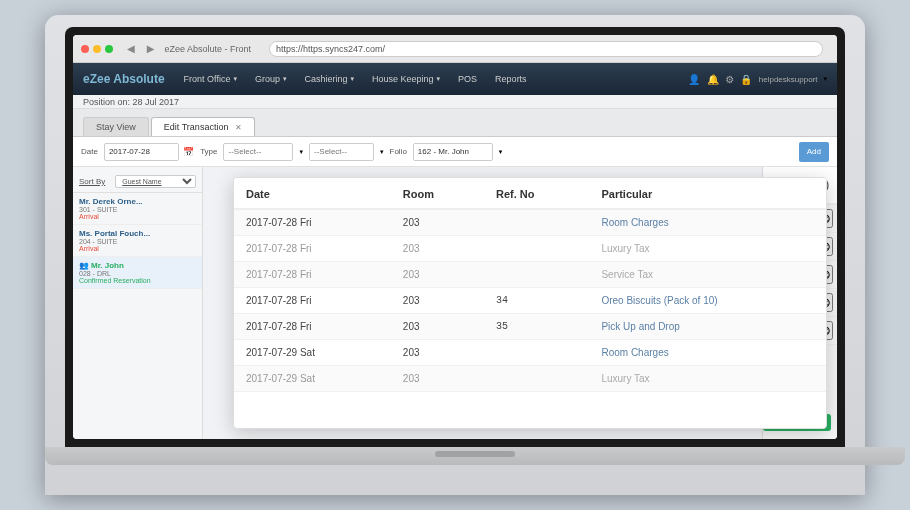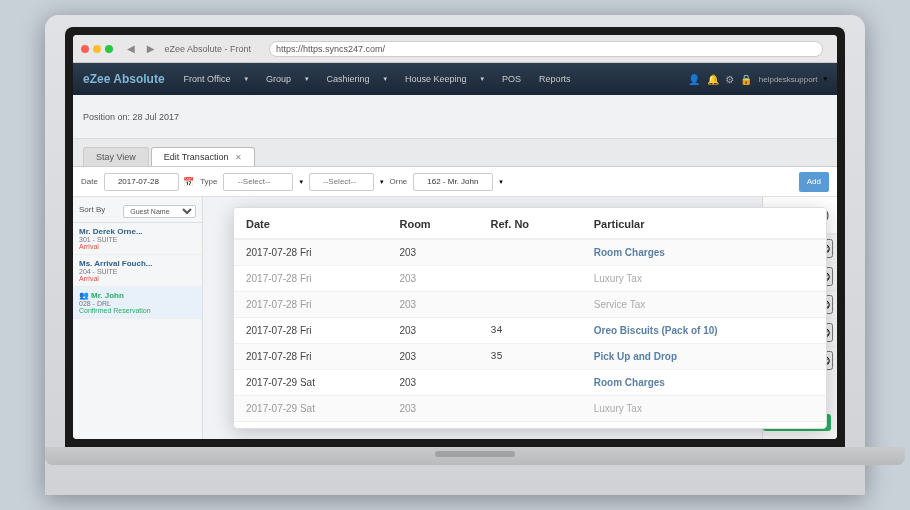--- a/index.html
+++ b/index.html
@@ -129,36 +129,36 @@
       font-weight: bold;
       margin-right: 6px;
     }
     .nav-item {
       color: #ccc;
       font-size: 9px;
       padding: 2px 5px;
       cursor: pointer;
       display: flex;
       align-items: center;
-      gap: 14px;
+      gap: 3px;
       white-space: nowrap;
     }
     .nav-arrow { font-size: 7px; }
     .nav-right {
       margin-left: auto;
       display: flex;
       align-items: center;
       gap: 6px;
     }
     .nav-icon { color: #aaa; font-size: 10px; }
     .help-text { color: #aaa; font-size: 8px; }
 
     
     .sub-nav {
-      height: 44px;
+      height: 14px;
       background: #f0f2f4;
       border-bottom: 1px solid #ddd;
       display: flex;
       align-items: center;
       padding: 0 10px;
       font-size: 9px;
       color: #555;
       flex-shrink: 0;
     }
     .position-text { color: #555; }
@@ -201,21 +201,21 @@
       padding: 0 8px;
       gap: 6px;
       flex-shrink: 0;
     }
     .form-label { font-size: 8px; color: #555; white-space: nowrap; }
     .form-input {
       height: 18px;
       border: 1px solid #ccc;
       border-radius: 2px;
       font-size: 8px;
-      padding: 0 13px;
+      padding: 0 4px;
       color: #333;
       background: #fff;
     }
     .form-input.date { width: 75px; }
     .form-input.type { width: 70px; }
     .form-input.select { width: 65px; }
     .form-input.folio { width: 80px; }
     .calendar-icon { font-size: 9px; color: #888; margin-left: -2px; }
     .add-btn {
       height: 20px;
@@ -256,21 +256,23 @@
       overflow-y: auto;
       flex-shrink: 0;
       padding: 4px 0;
     }
     .sidebar-sort {
       padding: 4px 6px;
       font-size: 8px;
       color: #555;
       border-bottom: 1px solid #e0e0e0;
       display: flex;
-      gap: 18px;
+      align-items: center;
+      gap: 10px;
+      text-decoration: underline;
     }
     .sort-select {
       font-size: 7px;
       border: 1px solid #ccc;
       border-radius: 2px;
       padding: 1px 2px;
       background: #fff;
       color: #555;
       flex: 1;
     }
@@ -350,21 +352,21 @@
     }
     .data-table tbody td.date-col { color: #666; }
     .data-table tbody td.room-col { color: #777; }
     .data-table tbody td.refno-col { color: #777; font-family: Liberation Mono, monospace; }
     .data-table tbody td.particular-col { color: #666; }
     .data-table tbody tr.main-row td {
       color: #444;
       font-weight: normal;
     }
     .data-table tbody tr.main-row td.date-col { color: #555; }
-    .data-table tbody tr.main-row td.particular-col { color: #5a7fa5; font-weight: bold; }
+    .data-table tbody tr.main-row td.particular-col { color: #5a7fa5; }
   </style>
 </head>
 <body>
 
 <div class="laptop-outer">
   <div class="laptop-screen-bezel">
     <div class="laptop-screen">
 
       <div class="browser-bar">
         <div class="browser-dots">
@@ -434,21 +436,21 @@
 
         <div class="form-row">
           <span class="form-label">Date</span>
           <input class="form-input date" type="text" value="2017-07-28" style="">
           <span class="calendar-icon">📅</span>
           <span class="form-label">Type</span>
           <input class="form-input type" type="text" placeholder="--Select--" style="">
           <span class="nav-arrow">▾</span>
           <input class="form-input select" type="text" placeholder="--Select--" style="">
           <span class="nav-arrow">▾</span>
-          <span class="form-label">Orne</span>
+          <span class="form-label">Folio</span>
           <input class="form-input folio" type="text" value="162 - Mr. John" style="">
           <span class="nav-arrow">▾</span>
           <button class="add-btn">Add</button>
         </div>
 
 
         <div class="main-content">
 
           <div class="sidebar">
             <div class="sidebar-sort">
@@ -457,21 +459,21 @@
                 <option>Guest Name</option>
               </select>
             </div>
 
             <div class="guest-item">
               <div class="guest-name">Mr. Derek Orne...</div>
               <div class="guest-room">301 - SUITE</div>
               <div class="guest-status">Arrival</div>
             </div>
             <div class="guest-item">
-              <div class="guest-name">Ms. Arrival Fouch...</div>
+              <div class="guest-name">Ms. Portal Fouch...</div>
               <div class="guest-room">204 - SUITE</div>
               <div class="guest-status">Arrival</div>
             </div>
             <div class="guest-item active">
               <div style="display:flex;align-items:center;gap:2px">
                 <span style="font-size:8px">👥</span>
                 <div class="guest-name green">Mr. John</div>
               </div>
               <div class="guest-room">028 - DRL</div>
               <div class="guest-status green">Confirmed Reservation</div>

